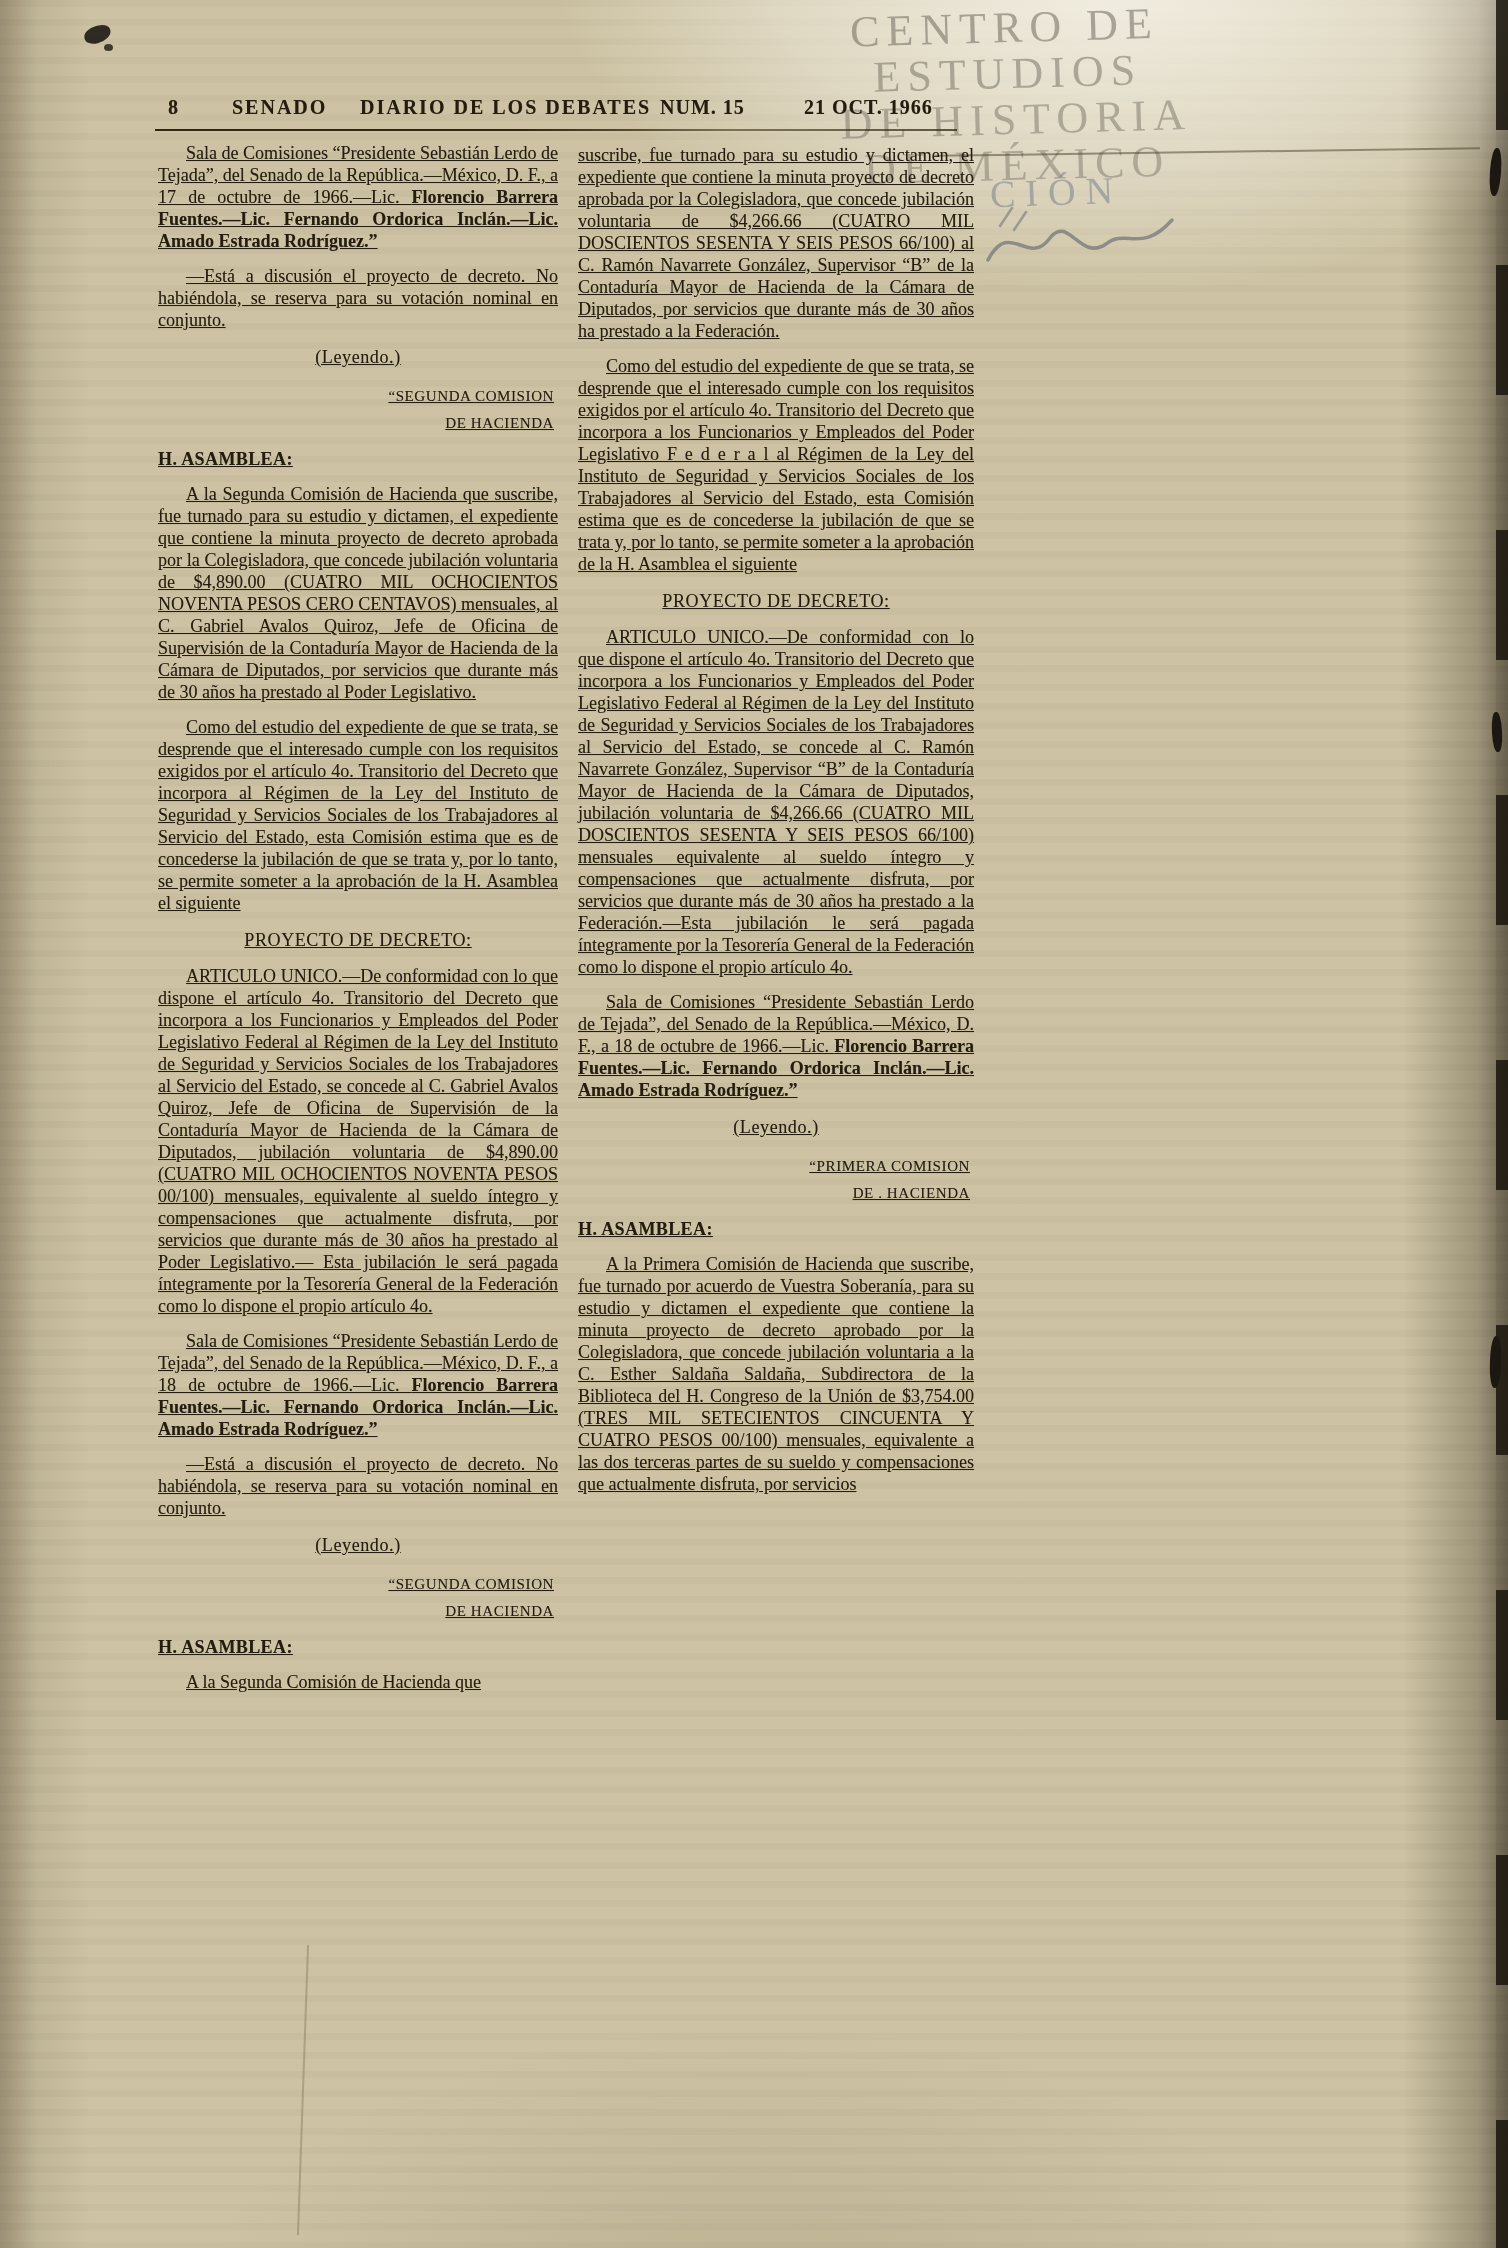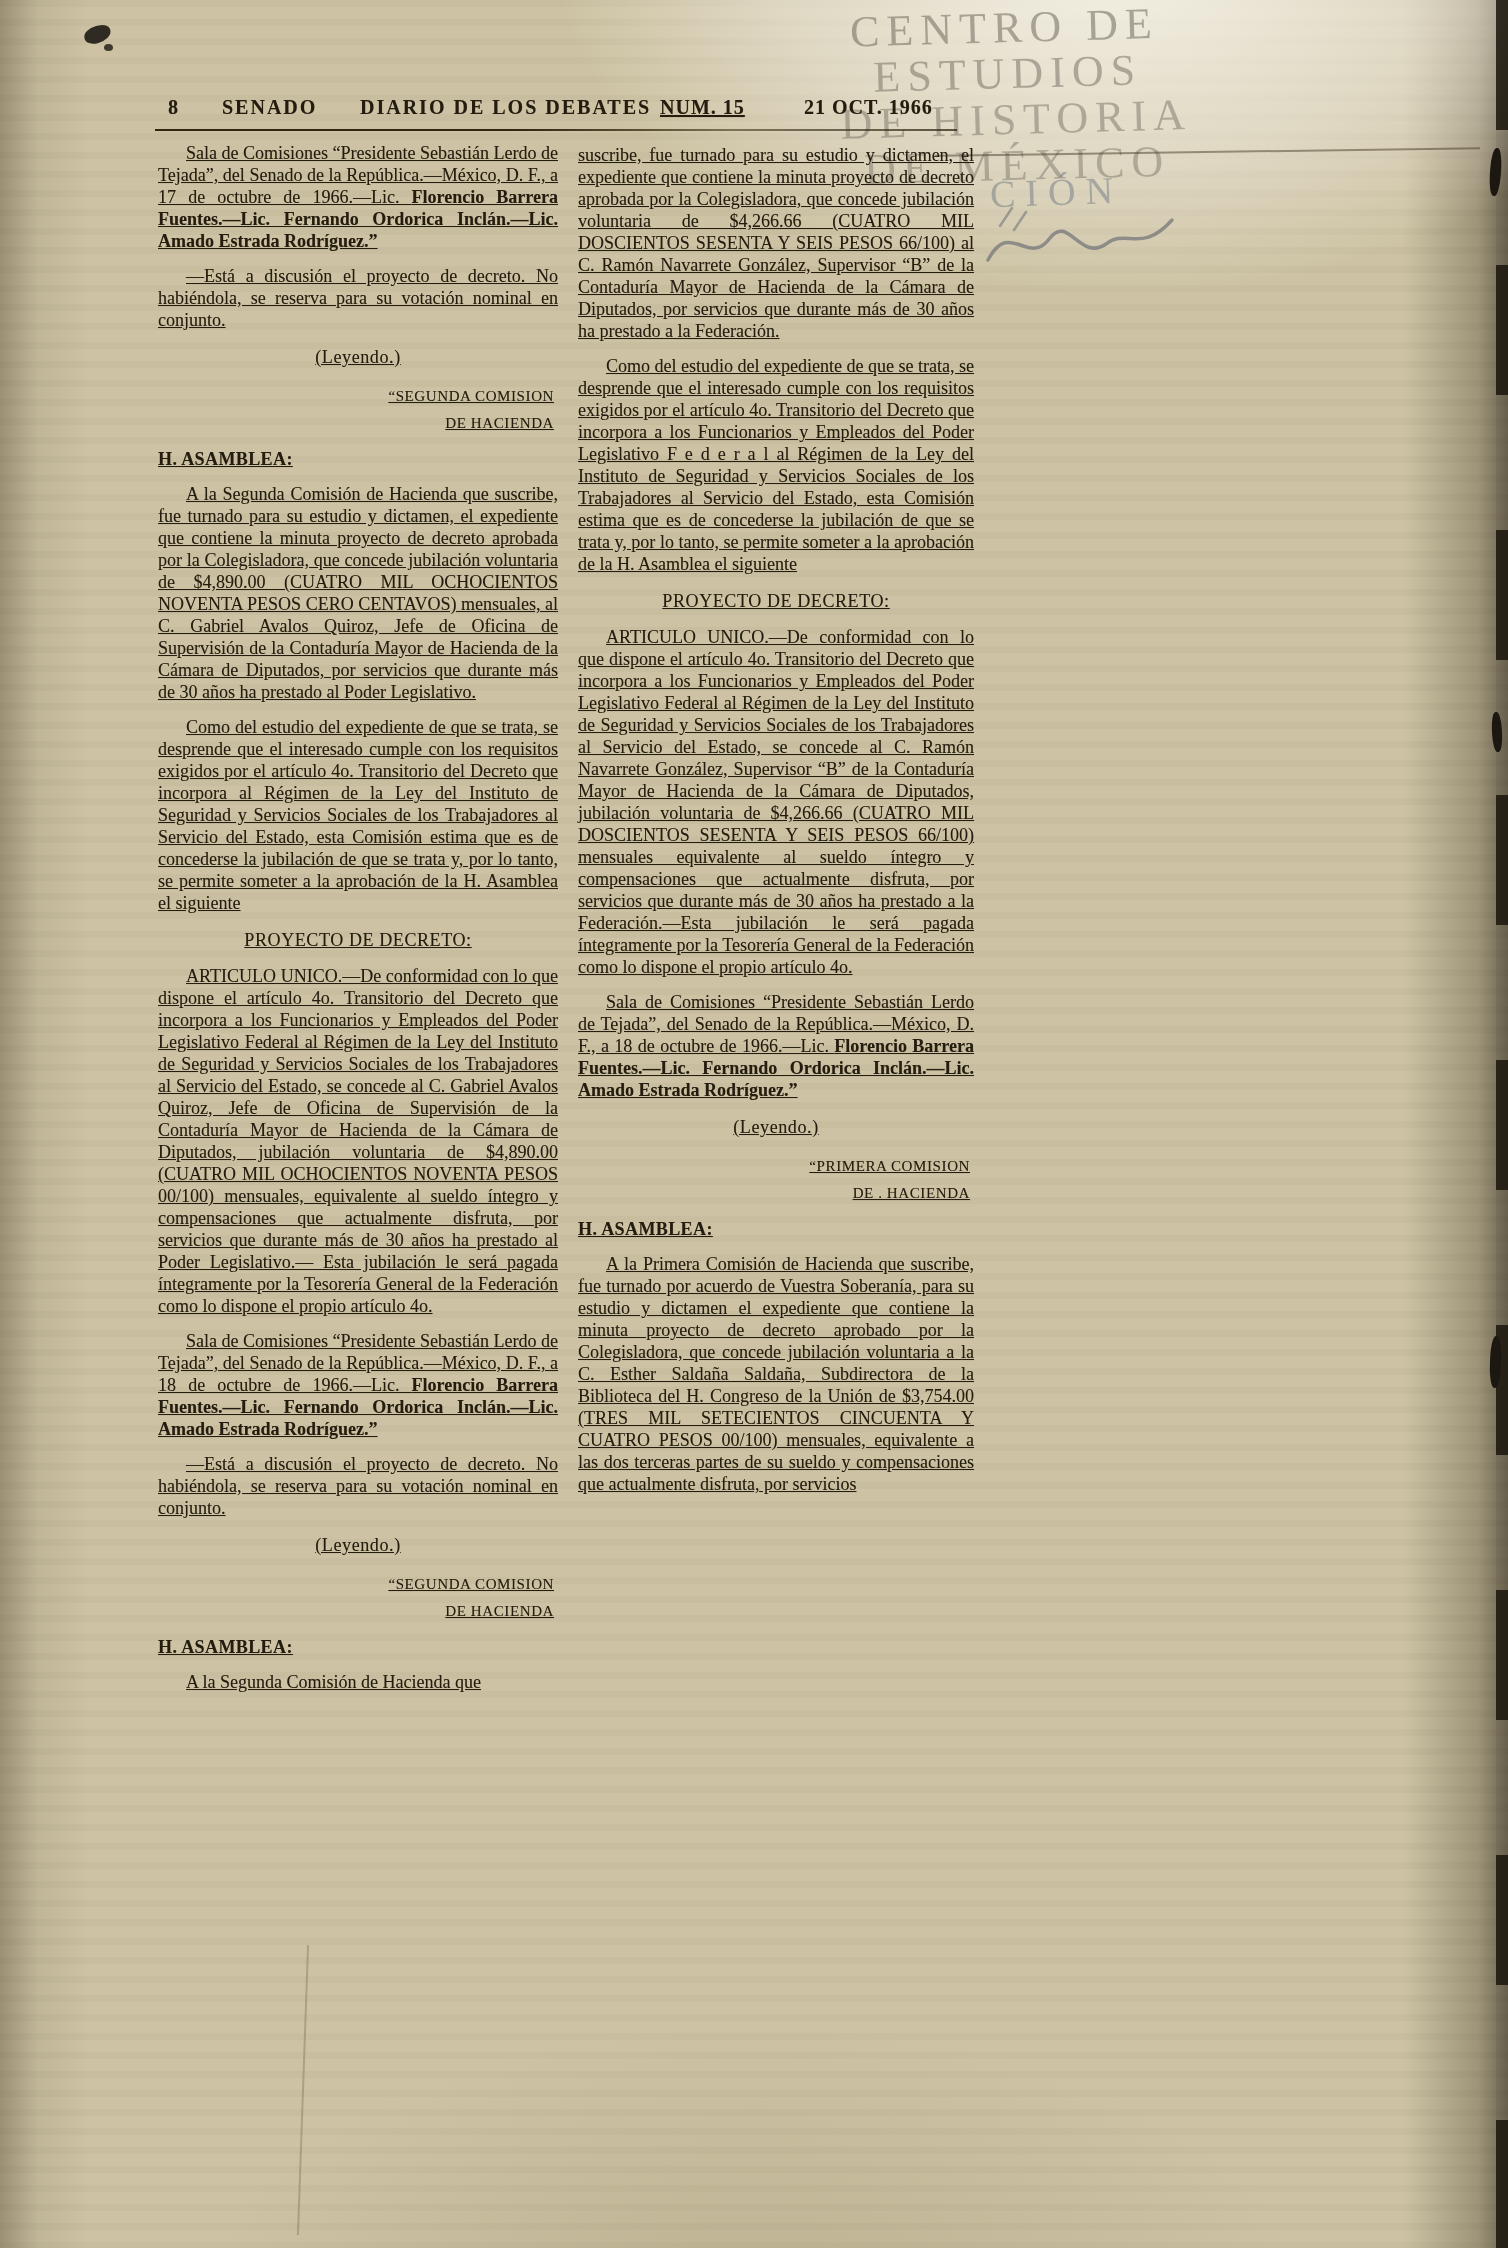--- a/index.html
+++ b/index.html
@@ -16,23 +16,23 @@
       linear-gradient(90deg, rgba(74,61,40,0.38) 0%, rgba(74,61,40,0.10) 2.5%, rgba(74,61,40,0) 6%, rgba(74,61,40,0) 93%, rgba(50,40,24,0.30) 98%, rgba(30,23,13,0.55) 100%),
       repeating-linear-gradient(180deg, rgba(60,50,30,0.035) 0px, rgba(60,50,30,0.035) 7px, rgba(0,0,0,0) 7px, rgba(0,0,0,0) 19px),
       #cdc3a4;
   }
   
   .hdr{position:absolute;top:96px;left:158px;width:812px;height:30px;
        font-weight:bold;font-size:20px;color:#241c0e;
        text-shadow:0.2px 0.2px 0 rgba(40,32,16,0.35);}
   .hdr span{position:absolute;white-space:nowrap;top:0;}
   .hdr .pn{left:10px;}
-  .hdr .ch{left:64px;letter-spacing:2px;}
+  .hdr .ch{left:74px;letter-spacing:2px;}
   .hdr .ti{left:202px;letter-spacing:2px;text-align:right;}
-  .hdr .nu{left:502px;letter-spacing:1px;text-decoration:underline;}
+  .hdr .nu{left:502px;letter-spacing:1px;}
   .hdr .da{left:646px;letter-spacing:1px;}
   .hdr-rule{position:absolute;top:129px;left:155px;width:802px;height:2px;
     background:linear-gradient(90deg,#30270f 0%,#30270f 45%,rgba(48,39,15,0.55) 72%,rgba(48,39,15,0.75) 100%);}
   
   .col{position:absolute;top:142px;color:#241c0e;font-size:18px;line-height:22px;
        text-shadow:0.2px 0.2px 0 rgba(40,32,16,0.32);text-decoration:underline;}
   .col-left{left:158px;width:400px;}
   .col-right{left:578px;width:396px;top:144px;}
   .blk{margin:0 0 13px;}
   .p{text-align:justify;text-indent:28px;}

